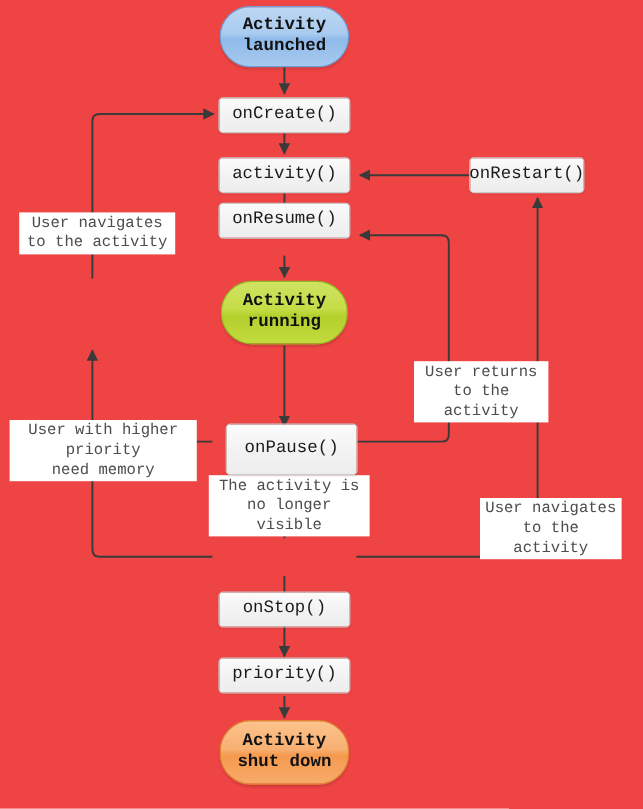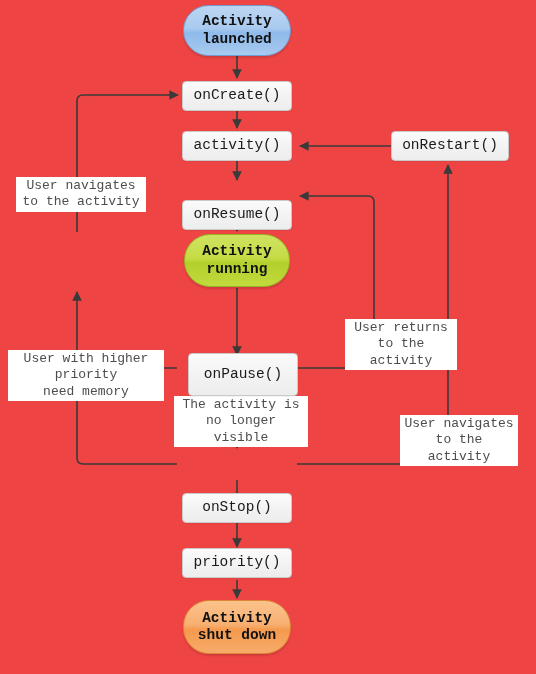--- a/index.html
+++ b/index.html
@@ -143,25 +143,25 @@
   </div>
 
   <div class="node method" style="left:182px; top:81px; width:110px; height:30px;text-align:right;">
     <span>onCreate()</span>
   </div>
 
   <div class="node method" style="left:182px; top:131px; width:110px; height:30px;">
     <span>activity()</span>
   </div>
 
-  <div class="node method" style="left:391px; top:131px; width:118px; height:30px;">
+  <div class="node method" style="left:391px; top:131px; width:96px; height:30px;">
     <span>onRestart()</span>
   </div>
 
-  <div class="node method" style="left:182px; top:200px; width:110px; height:30px;">
+  <div class="node method" style="left:182px; top:169px; width:110px; height:30px;">
     <span>onResume()</span>
   </div>
 
   <div class="node state state-green" style="left:184px; top:234px; width:106px; height:53px;">
     <span class="state-label">Activity
 running</span>
   </div>
 
 
   <div class="node method" style="left:188px; top:353px; width:110px; height:43px;">
@@ -178,21 +178,21 @@
 
   <div class="node state state-orange" style="left:183px; top:600px; width:108px; height:54px;">
     <span class="state-label">Activity
 shut down</span>
   </div>
 
   <div class="edge-label" style="left:16px; top:177px; width:124px;">User navigates
 to the activity</div>
 
 
-  <div class="edge-label" style="left:345px; top:319px; width:106px;">User returns
+  <div class="edge-label" style="left:345px; top:301px; width:106px;">User returns
 to the activity</div>
 
   <div class="edge-label" style="left:8px; top:350px; width:150px;">User with higher priority
 need memory</div>
 
   <div class="edge-label" style="left:174px; top:396px; width:128px;">The activity is
 no longer visible</div>
 
   <div class="edge-label" style="left:400px; top:415px; width:112px;">User navigates
 to the activity</div>

